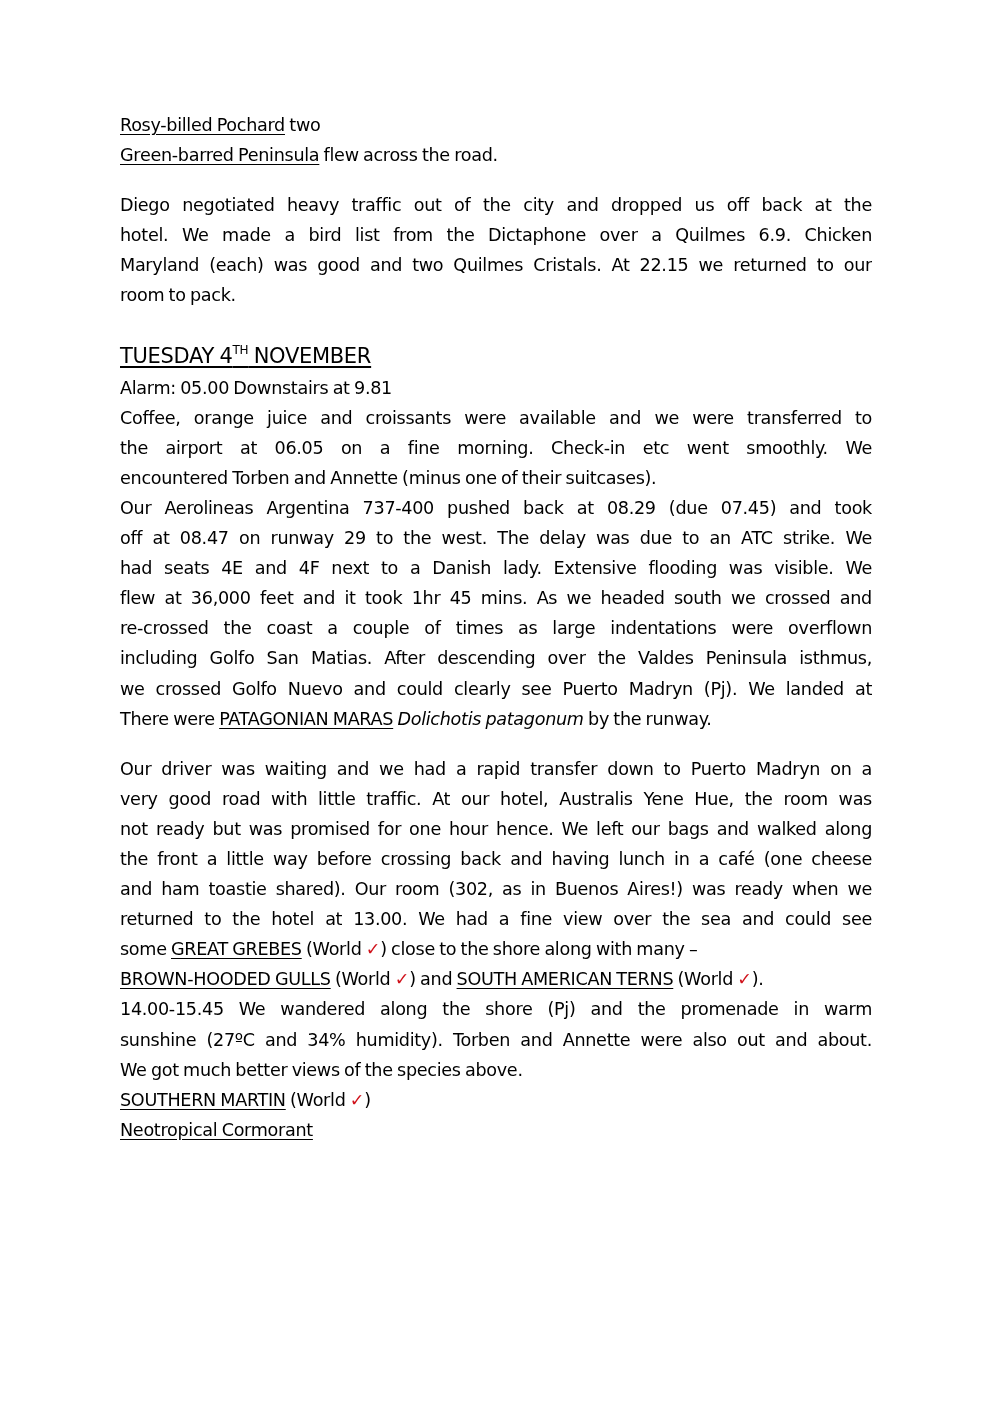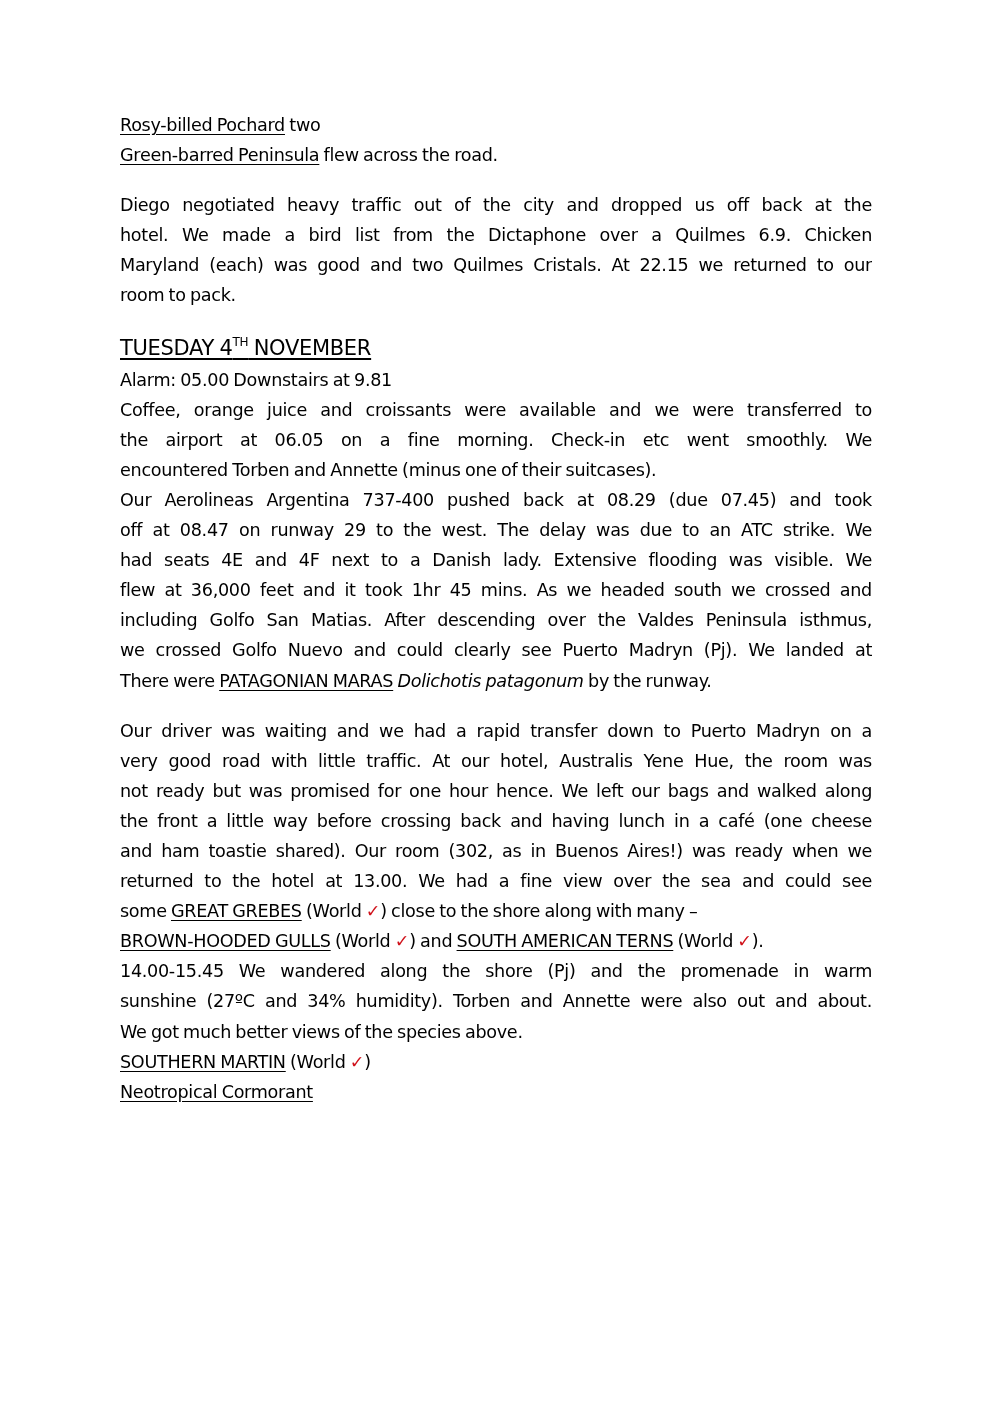--- a/index.html
+++ b/index.html
@@ -6,21 +6,21 @@
   body { width: 992px; height: 1403px; position: relative; overflow: hidden; }
   .page { position: absolute; left: 120px; top: 110px; width: 752px;
           font-family: "DejaVu Sans", sans-serif; font-size: 17.6px; color: #000;
           letter-spacing: -0.3px; word-spacing: -1px; }
   .line { height: 30.1px; line-height: 30.1px; white-space: nowrap; overflow: visible; }
   .just { text-align: justify; text-align-last: justify; white-space: normal; overflow: hidden; }
   .gap { height: 20px; }
   .u { text-decoration: underline; text-underline-offset: 3px; }
   .i { font-style: italic; }
   .tick { color: #d0121b; font-weight: bold; }
-  .heading { font-size: 21px; height: 34px; line-height: 34px; }
+  .heading { font-size: 21px; height: 34px; line-height: 34px; margin-top: 8px; }
   .heading sup { font-size: 12px; vertical-align: 9px; line-height: 0; }
 </style>
 </head>
 <body>
 
 <div class="page">
 
   <div class="line"><span class="u">Rosy-billed Pochard</span><span> two</span></div>
   <div class="line"><span class="u">Green-barred Peninsula</span><span> flew across the road.</span></div>
 
@@ -43,20 +43,21 @@
     <div class="line just">Coffee, orange juice and croissants were available and we were transferred to</div>
     <div class="line just">the airport at 06.05 on a fine morning. Check-in etc went smoothly. We</div>
     <div class="line">encountered Torben and Annette (minus one of their suitcases).</div>
   </div>
 
   <div>
     <div class="line just">Our Aerolineas Argentina 737-400 pushed back at 08.29 (due 07.45) and took</div>
     <div class="line just">off at 08.47 on runway 29 to the west. The delay was due to an ATC strike. We</div>
     <div class="line just">had seats 4E and 4F next to a Danish lady. Extensive flooding was visible. We</div>
     <div class="line just">flew at 36,000 feet and it took 1hr 45 mins. As we headed south we crossed and</div>
+    <div class="line just">re-crossed the coast a couple of times as large indentations were overflown</div>
     <div class="line just">including Golfo San Matias. After descending over the Valdes Peninsula isthmus,</div>
     <div class="line just">we crossed Golfo Nuevo and could clearly see Puerto Madryn (Pj). We landed at</div>
     <div class="line"><span>There were </span><span class="u">PATAGONIAN MARAS</span> <span class="i">Dolichotis patagonum</span><span> by the runway.</span></div>
   </div>
 
   <div class="gap"></div>
 
   <div>
     <div class="line just">Our driver was waiting and we had a rapid transfer down to Puerto Madryn on a</div>
     <div class="line just">very good road with little traffic. At our hotel, Australis Yene Hue, the room was</div>

